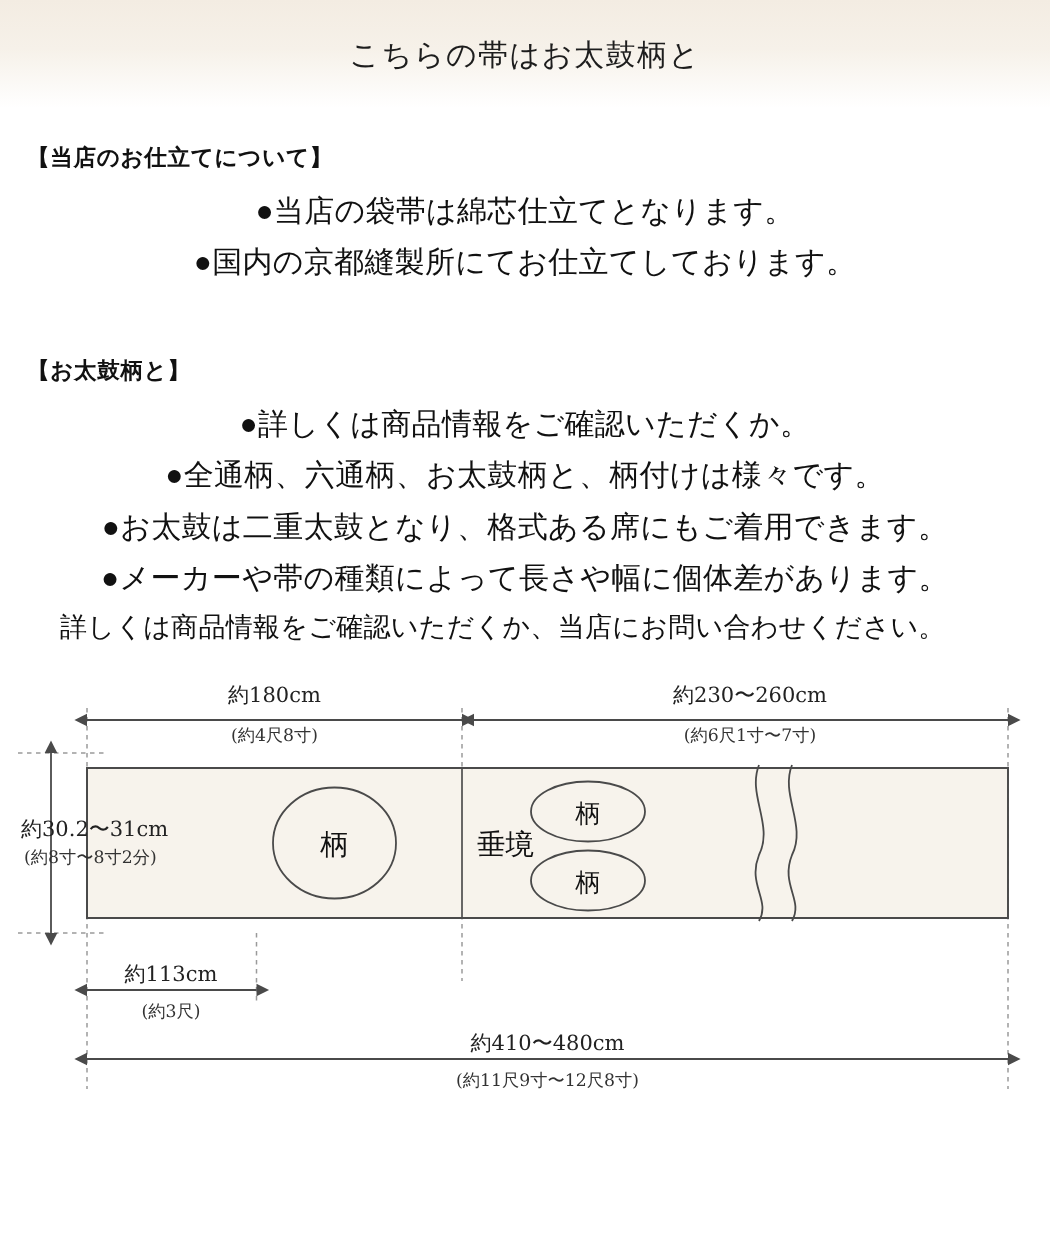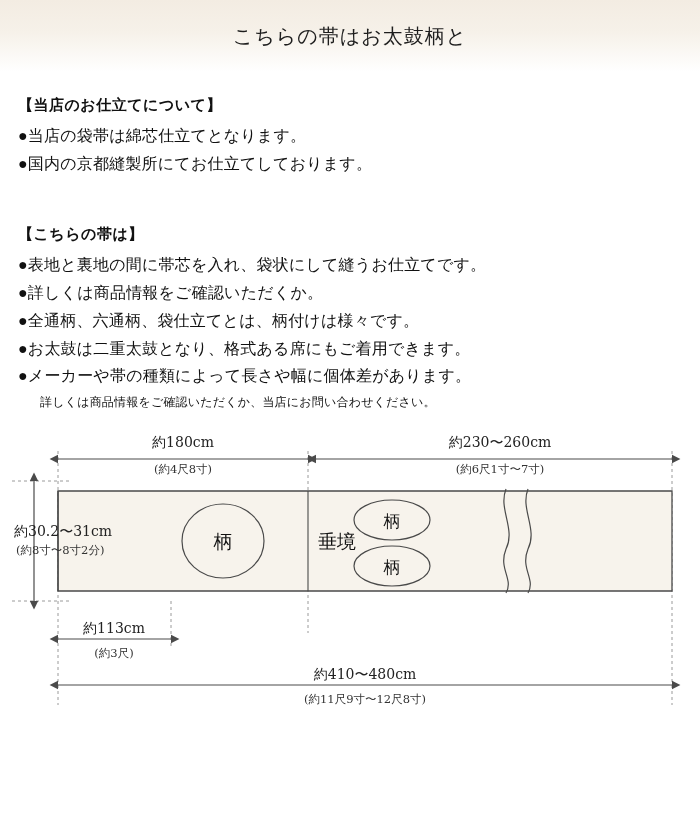--- a/index.html
+++ b/index.html
@@ -57,31 +57,32 @@
   }
   .section-heading {
     font-family: "DejaVu Serif", "Liberation Serif", serif;
     font-size: 15px;
     font-weight: bold;
     color: #111;
     margin: 10px 0 10px 0;
     letter-spacing: 0.5px;
   }
   .bullet-line {
-    font-family: Liberation Mono, monospace;
-    font-size: 16px;
+    font-family: Liberation Serif, serif;
+    font-size: 20px;
     line-height: 1.62;
     color: #111;
     letter-spacing: 0.2px;
     margin: 2px 0;
     white-space: nowrap;
+    text-align: center;
   }
   .sub-line {
     font-family: "DejaVu Serif", "Liberation Serif", serif;
-    font-size: 12px;
+    font-size: 18px;
     line-height: 1.62;
     color: #111;
     letter-spacing: 0.2px;
     margin: 2px 0 2px 22px;
     white-space: nowrap;
   }
   .gap-lg { height: 34px; }
 
   
   .diagram-wrap {
@@ -125,24 +126,23 @@
   </div>
 
   <div class="content">
 
     <div class="section-heading">【当店のお仕立てについて】</div>
     <div class="bullet-line">●当店の袋帯は綿芯仕立てとなります。</div>
     <div class="bullet-line">●国内の京都縫製所にてお仕立てしております。</div>
 
     <div class="gap-lg"></div>
 
-    <div class="section-heading">【こちらの帯は】</div>
-    <div class="bullet-line">●表地と裏地の間に帯芯を入れ、袋状にして縫うお仕立てです。</div>
+    <div class="section-heading">【お太鼓柄と】</div>
     <div class="bullet-line">●詳しくは商品情報をご確認いただくか。</div>
-    <div class="bullet-line">●全通柄、六通柄、袋仕立てとは、柄付けは様々です。</div>
+    <div class="bullet-line">●全通柄、六通柄、お太鼓柄と、柄付けは様々です。</div>
     <div class="bullet-line">●お太鼓は二重太鼓となり、格式ある席にもご着用できます。</div>
     <div class="bullet-line">●メーカーや帯の種類によって長さや幅に個体差があります。</div>
     <div class="sub-line">詳しくは商品情報をご確認いただくか、当店にお問い合わせください。</div>
   </div>
 
   <div class="diagram-wrap">
     <svg width="700" height="300" viewBox="0 0 700 300" xmlns="http://www.w3.org/2000/svg">
       <defs>
         <marker id="arrL" markerWidth="9" markerHeight="9" refX="8" refY="4.5" orient="auto">
           <path d="M8,1 L1,4.5 L8,8 Z" fill="#4a4a4a"></path>

